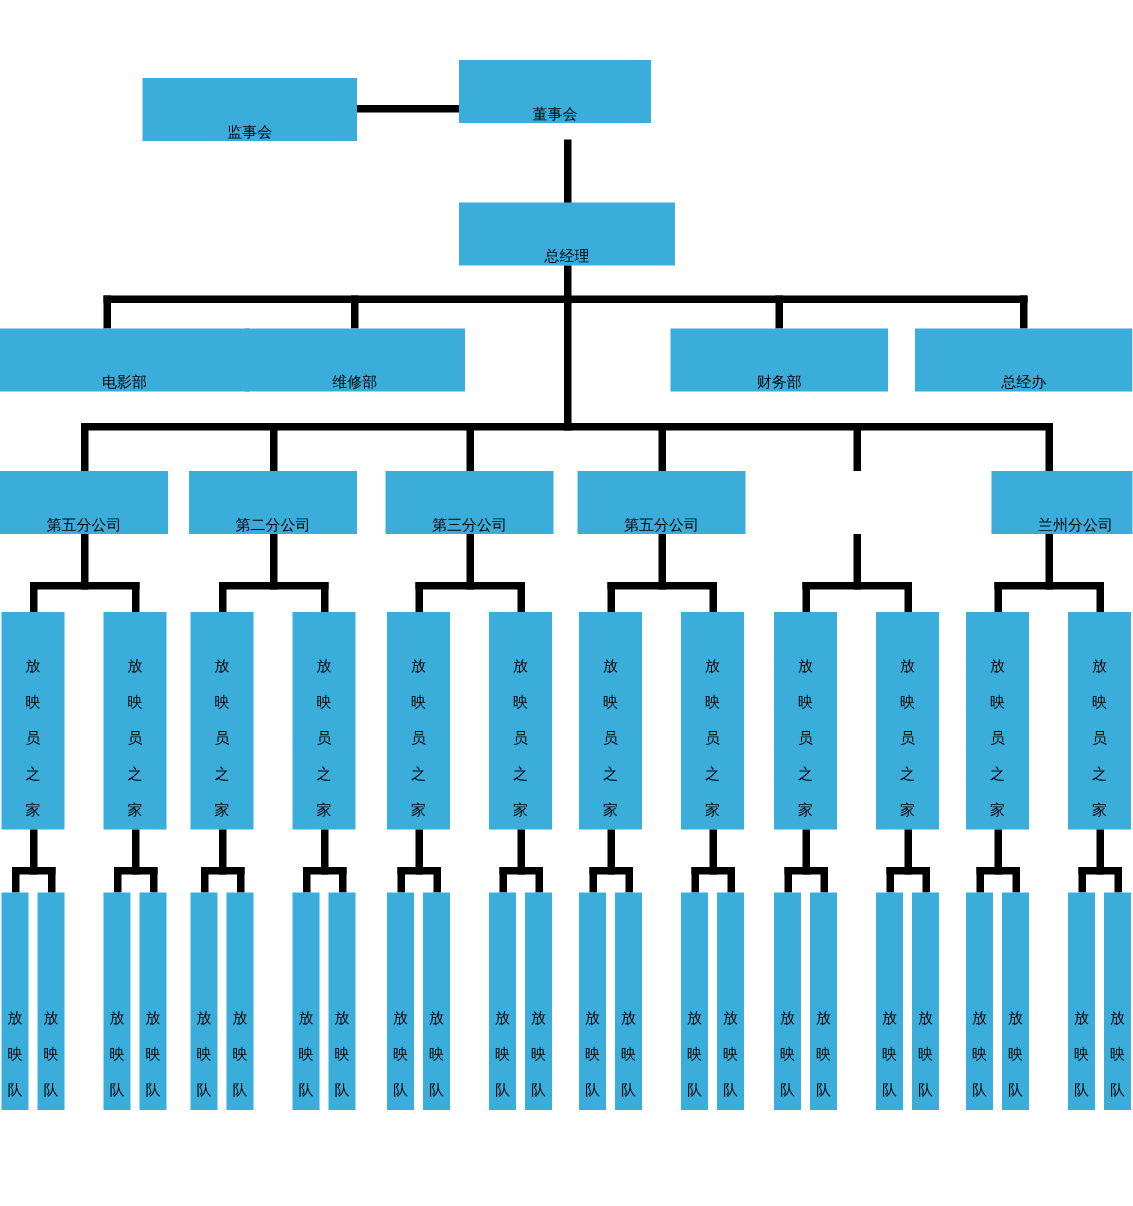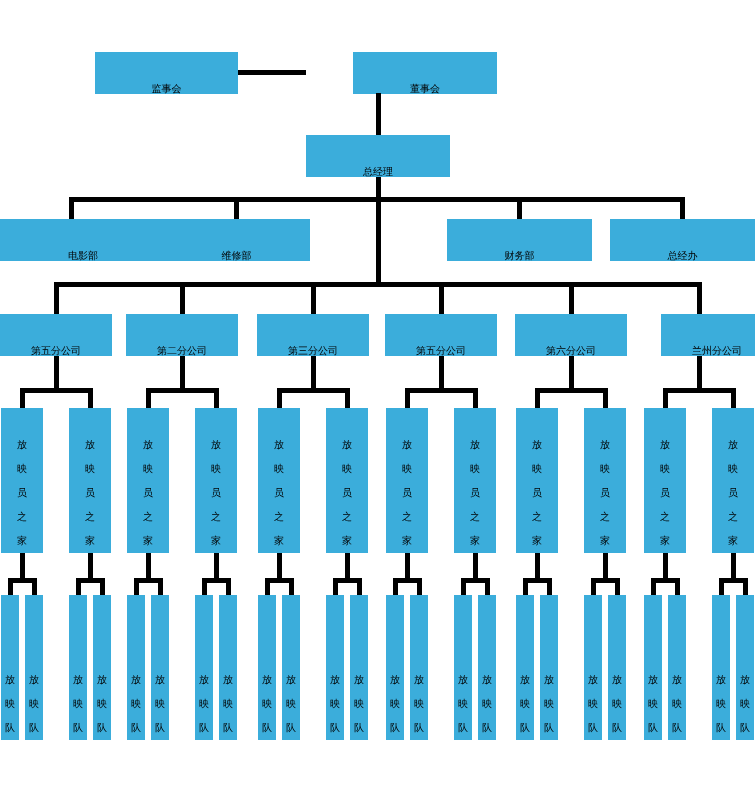--- a/index.html
+++ b/index.html
@@ -27,21 +27,21 @@
   .line{position:absolute;background:var(--line);}
 </style>
 </head>
 <body>
 
 <div class="stage">
 
   <div class="node" style="left:95px;top:52px;width:143px;height:42px;">
     <span class="lbl">监事会</span>
   </div>
-  <div class="node" style="left:306px;top:52px;width:144px;height:42px;margin-left:47px;">
+  <div class="node" style="left:306px;top:40px;width:128px;height:42px;">
     <span class="lbl">董事会</span>
   </div>
 
   <div class="line" style="left:238px;top:70px;width:68px;height:5px;"></div>
 
   <div class="line" style="left:375.5px;top:93px;width:5px;height:43px;"></div>
 
   <div class="node" style="left:306px;top:135px;width:144px;height:42px;">
     <span class="lbl">总经理</span>
   </div>
@@ -199,23 +199,20 @@
     <div class="line" style="left: 460.5px; top: 578px; width: 29px; height: 5px;"></div>
     <div class="line" style="left: 460.5px; top: 578px; width: 5px; height: 17px;"></div>
     <div class="node v" style="left: 454px; top: 595px; width: 18px; height: 145px;">
       <span class="vtext">放映队</span>
     </div>
     <div class="line" style="left: 484.5px; top: 578px; width: 5px; height: 17px;"></div>
     <div class="node v" style="left: 478px; top: 595px; width: 18px; height: 145px;">
       <span class="vtext">放映队</span>
     </div>
     <div class="line" style="left: 568.5px; top: 282px; width: 5px; height: 32px;"></div>
-    <div class="node" style="left: 515px; top: 314px; width: 112px; height: 42px;">
-      <span class="lbl">第六分公司</span>
-    </div>
     <div class="line" style="left: 568.5px; top: 356px; width: 5px; height: 37px;"></div>
     <div class="line" style="left: 534.5px; top: 388px; width: 73px; height: 5px;"></div>
     <div class="line" style="left: 534.5px; top: 388px; width: 5px; height: 20px;"></div>
     <div class="node v" style="left: 516px; top: 408px; width: 42px; height: 145px;">
       <span class="vtext">放映员之家</span>
     </div>
     <div class="line" style="left: 534.5px; top: 553px; width: 5px; height: 30px;"></div>
     <div class="line" style="left: 522.5px; top: 578px; width: 29px; height: 5px;"></div>
     <div class="line" style="left: 522.5px; top: 578px; width: 5px; height: 17px;"></div>
     <div class="node v" style="left: 516px; top: 595px; width: 18px; height: 145px;">

